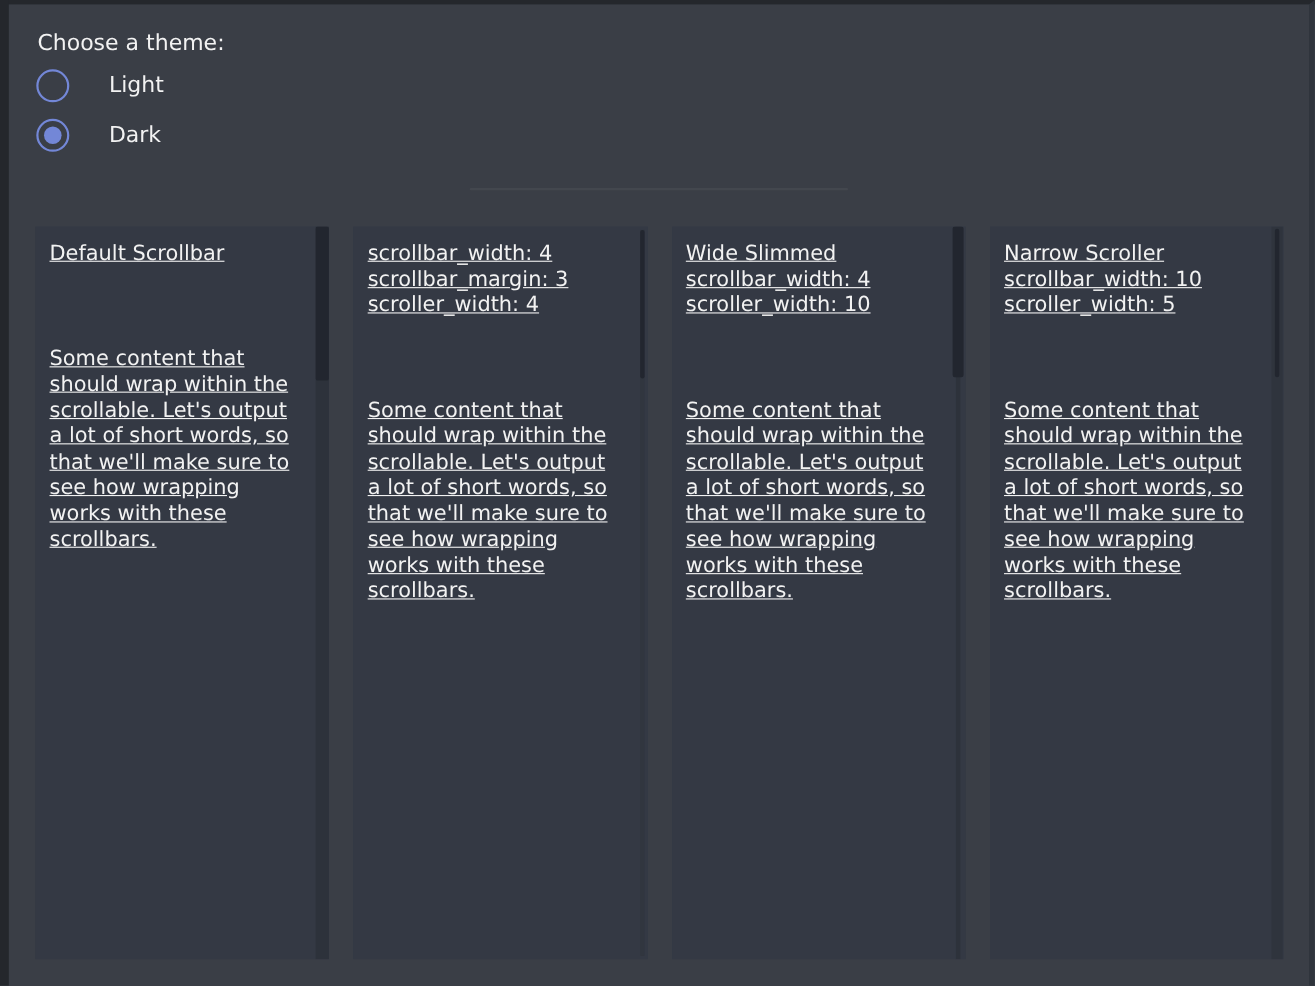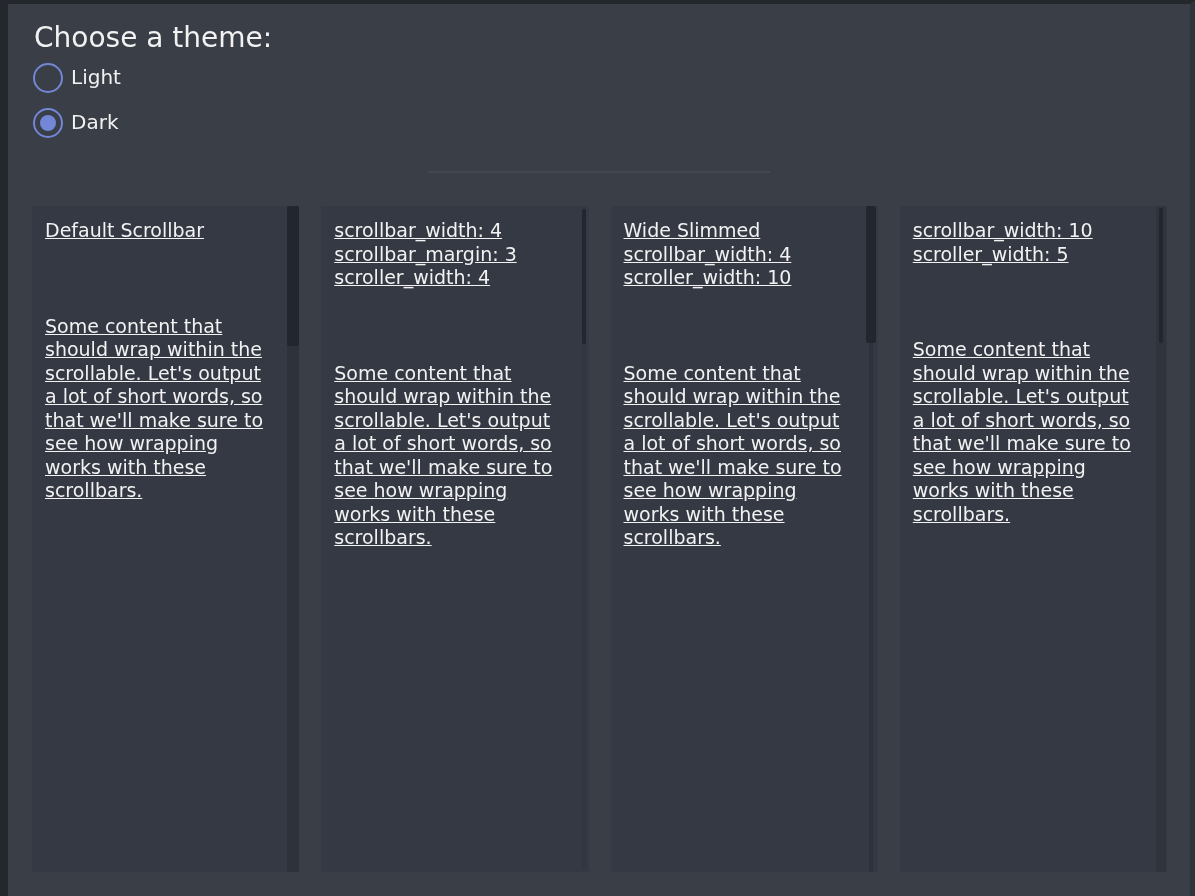--- a/index.html
+++ b/index.html
@@ -13,22 +13,22 @@
     border-left:8px solid var(--border);
     border-top:4px solid var(--border);
     border-right:5px solid #2f343c;
     font-family:"DejaVu Sans",sans-serif;
     color:var(--text);
     font-size:19px;
     line-height:23.5px;
   }
 
   
-  .chooser-label{margin:22px 0 0 26px;font-size:28px;line-height:24px;}
-  .radio-option{display:flex;align-items:center;margin-left:25px;gap:8px;cursor:default;}
+  .chooser-label{margin:22px 0 0 26px;font-size:20px;line-height:24px;}
+  .radio-option{display:flex;align-items:center;margin-left:25px;gap:36px;cursor:default;}
   .radio-option.row1{margin-top:13px;}
   .radio-option.row2{margin-top:15px;}
   .radio-circle{
     width:30px;height:30px;border-radius:50%;
     border:2px solid var(--accent);
     display:flex;align-items:center;justify-content:center;
     background:transparent;flex:0 0 auto;
   }
   .radio-dot{width:16px;height:16px;border-radius:50%;background:var(--accent);display:none;}
   .radio-option.selected .radio-dot{display:block;}
@@ -130,20 +130,21 @@
 a lot of short words, so
 that we'll make sure to
 see how wrapping
 works with these
 scrollbars.</div>
     <div class="track"></div>
     <div class="thumb"></div>
   </div>
 
   <div class="panel sb-narrow">
+    <div class="panel-header">Narrow Scroller</div>
     <div class="panel-params">scrollbar_width: 10
 scroller_width: 5</div>
     <div class="panel-content">Some content that
 should wrap within the
 scrollable. Let's output
 a lot of short words, so
 that we'll make sure to
 see how wrapping
 works with these
 scrollbars.</div>

